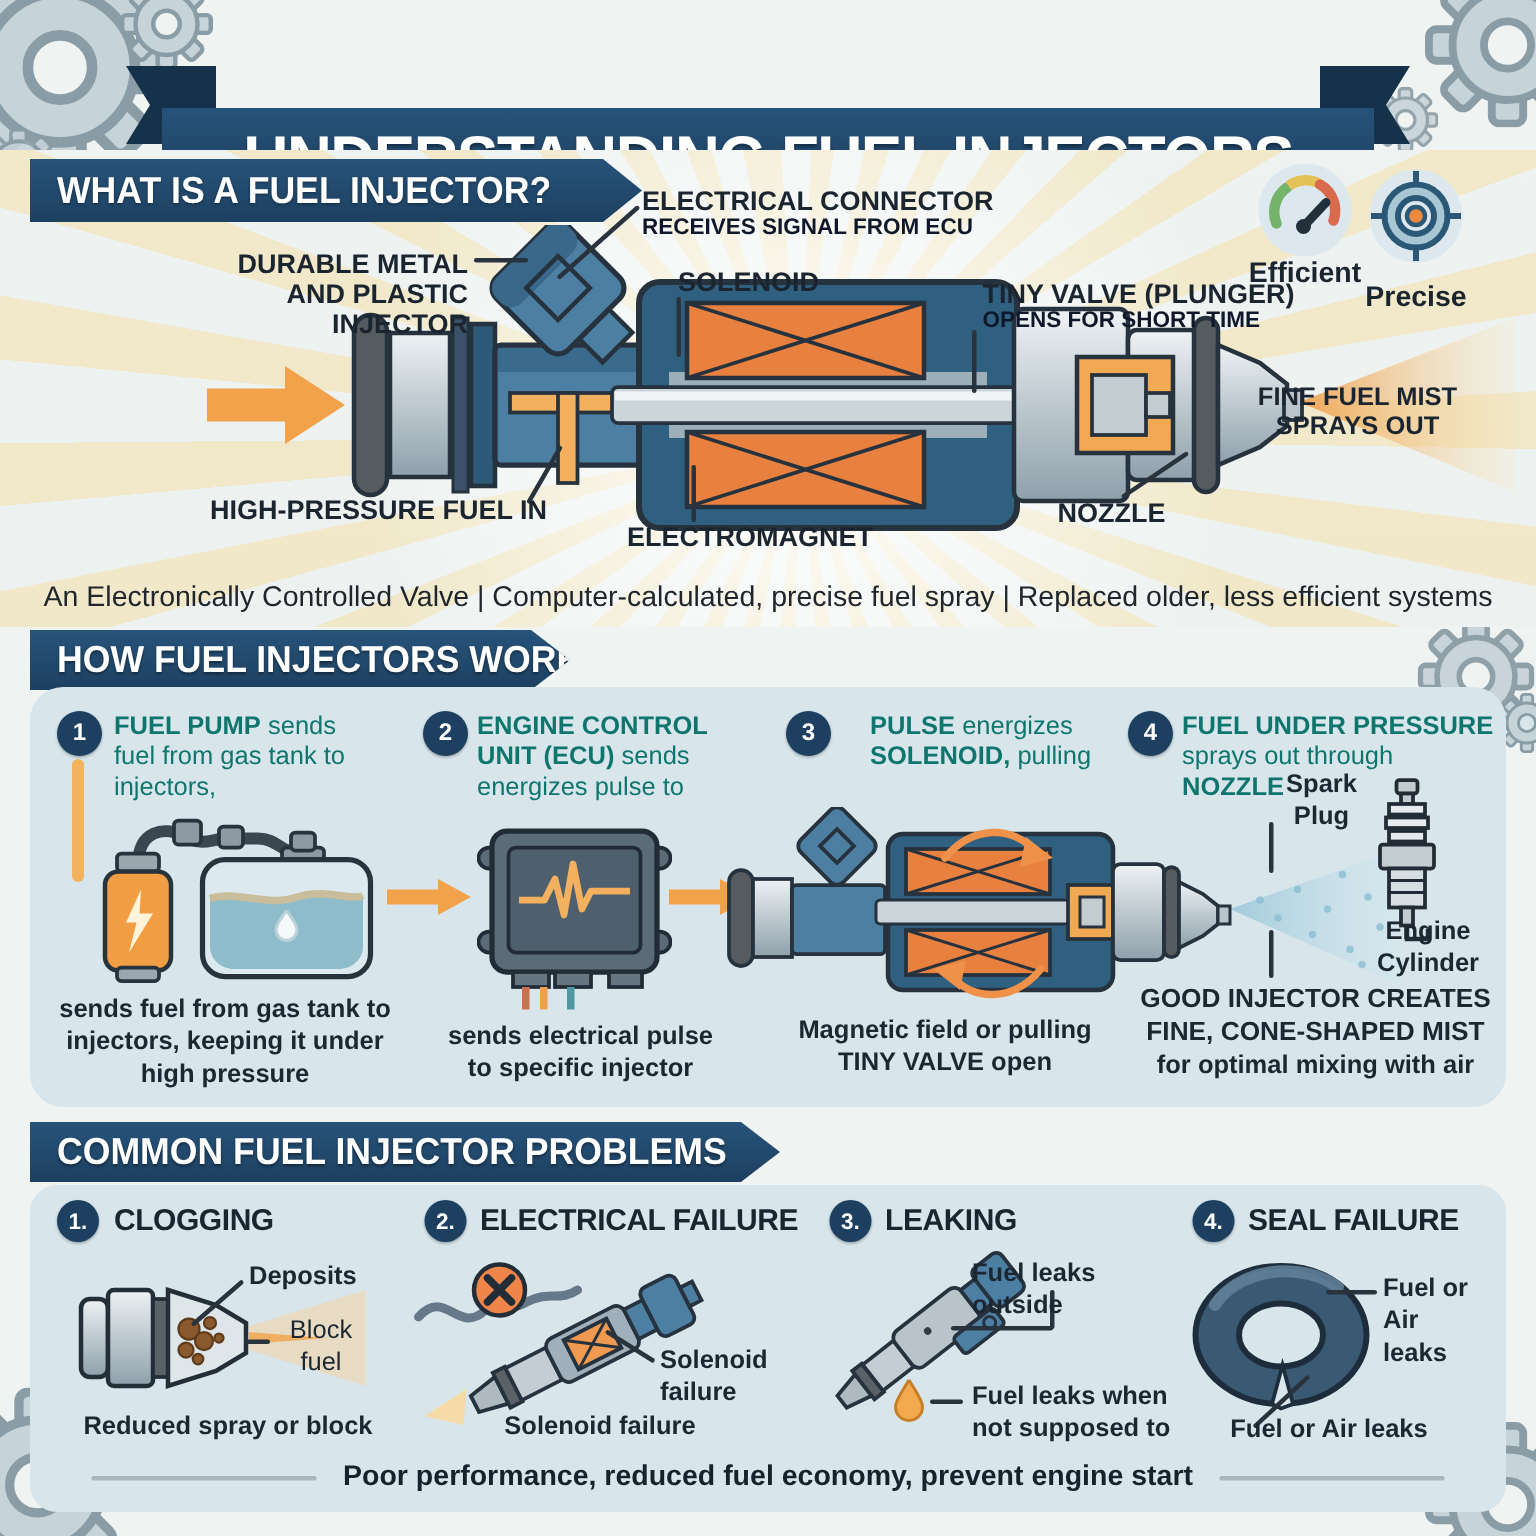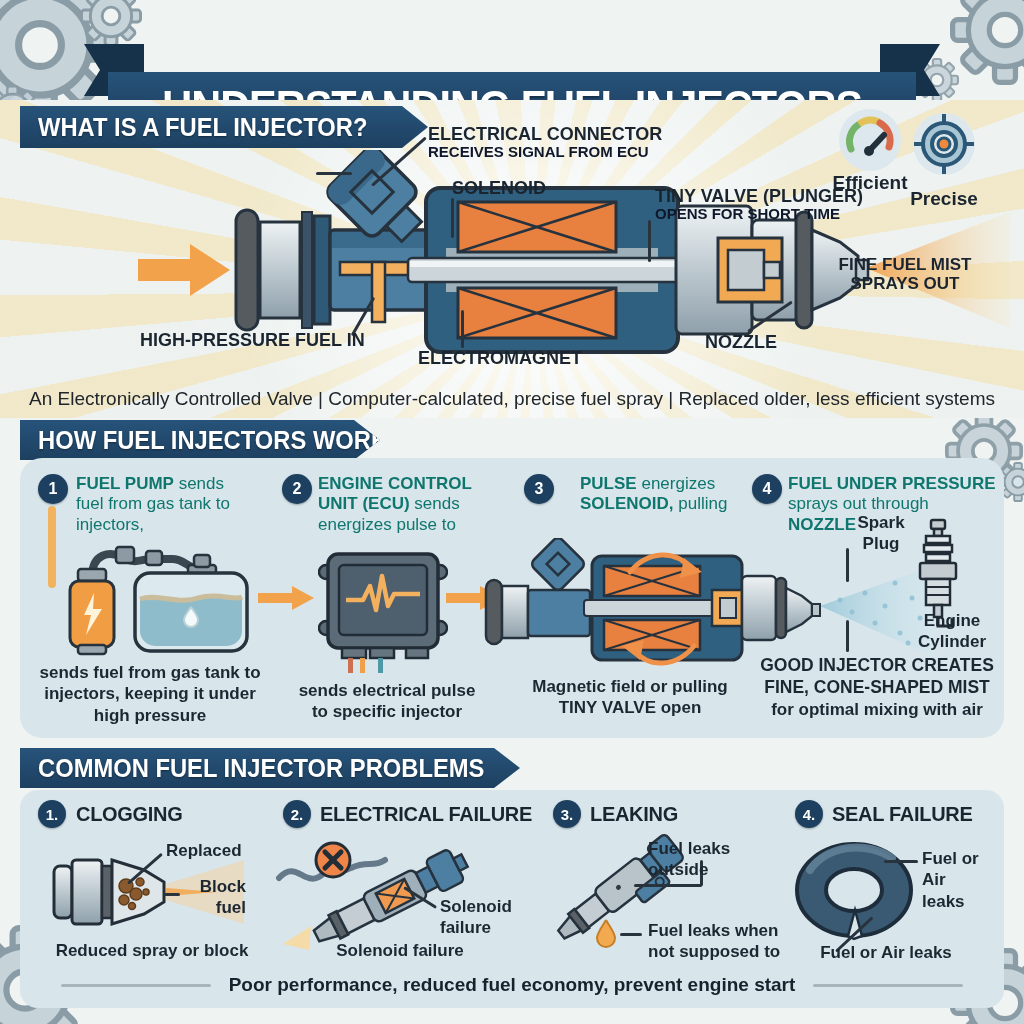--- a/index.html
+++ b/index.html
@@ -190,20 +190,24 @@
   <div class="lnv" style="left:451px;top:198px;height:40px"></div>
   <div class="lnv" style="left:648px;top:220px;height:42px"></div>
   <div class="ln" style="left:352px;top:334px;width:44px;transform:rotate(-60deg)"></div>
   <div class="lnv" style="left:461px;top:310px;height:38px"></div>
   <div class="ln" style="left:748px;top:330px;width:53px;transform:rotate(-34deg)"></div>
 
   <div class="lbl" style="left:428px;top:124px">
     <div>ELECTRICAL CONNECTOR</div>
     <div class="sub">RECEIVES SIGNAL FROM ECU</div>
   </div>
+  <div class="lbl" style="left:100px;top:166px;width:212px;text-align:right">
+    <div>DURABLE METAL</div>
+    <div>AND PLASTIC INJECTOR</div>
+  </div>
   <div class="lbl" style="left:452px;top:178px">SOLENOID</div>
   <div class="lbl" style="left:655px;top:186px">
     <div>TINY VALVE (PLUNGER)</div>
     <div class="sub">OPENS FOR SHORT TIME</div>
   </div>
   <div class="lbl" style="left:140px;top:330px">HIGH-PRESSURE FUEL IN</div>
   <div class="lbl" style="left:418px;top:348px">ELECTROMAGNET</div>
   <div class="lbl" style="left:705px;top:332px">NOZZLE</div>
   <div class="lbl" style="left:820px;top:255px;width:170px;text-align:center;font-size:17px">
     <div>FINE FUEL MIST</div>
@@ -393,23 +397,23 @@
         <circle cx="78" cy="44" r="7"></circle>
           <circle cx="88" cy="52" r="6"></circle>
           <circle cx="76" cy="58" r="5"></circle>
         <circle cx="92" cy="40" r="4"></circle>
           <circle cx="84" cy="64" r="3.5"></circle>
           <circle cx="98" cy="50" r="3"></circle>
       </g>
     </g>
   </svg>
   <div class="ln" style="left:128px;top:882px;width:45px;transform:rotate(-41deg)"></div>
-  <div class="cap" style="left:166px;top:840px;width:90px;text-align:left;font-weight:600">Replaced</div>
+  <div class="cap" style="left:166px;top:840px;width:90px;text-align:left;font-weight:600">Deposits</div>
   <div class="ln" style="left:164px;top:893px;width:16px"></div>
-  <div class="cap" style="left:182px;top:876px;width:64px;text-align:right;font-weight:700">Block fuel</div>
+  <div class="cap" style="left:182px;top:876px;width:64px;text-align:center;font-weight:400">Block fuel</div>
   <div class="cap" style="left:30px;top:940px;width:244px">Reduced spray or block</div>
 
   <svg class="abs" style="left:275px;top:832px" width="210" height="125" viewBox="0 0 210 125">
     <polygon points="8,112 36,94 34,118" fill="#f8d9a0" opacity=".9"></polygon>
     <path d="M4,46 C22,26 30,58 48,42 C60,32 62,44 76,36 C92,28 98,36 110,28" stroke="#66798a" stroke-width="6" fill="none" stroke-linecap="round"></path>
     <g transform="translate(120,64) rotate(-27)" stroke="#26323e">
       <polygon points="-88,-6 -68,-10 -68,10 -88,6" fill="#aeb9c0" stroke-width="2.5"></polygon>
       <rect x="-68" y="-13" width="9" height="26" fill="#5a6268" stroke-width="2.5"></rect>
       <rect x="-59" y="-12" width="30" height="24" fill="#c3cdd3" stroke-width="2.5"></rect>
       <rect x="-29" y="-16" width="58" height="32" rx="6" fill="#9fb0ba" stroke-width="2.5"></rect>

